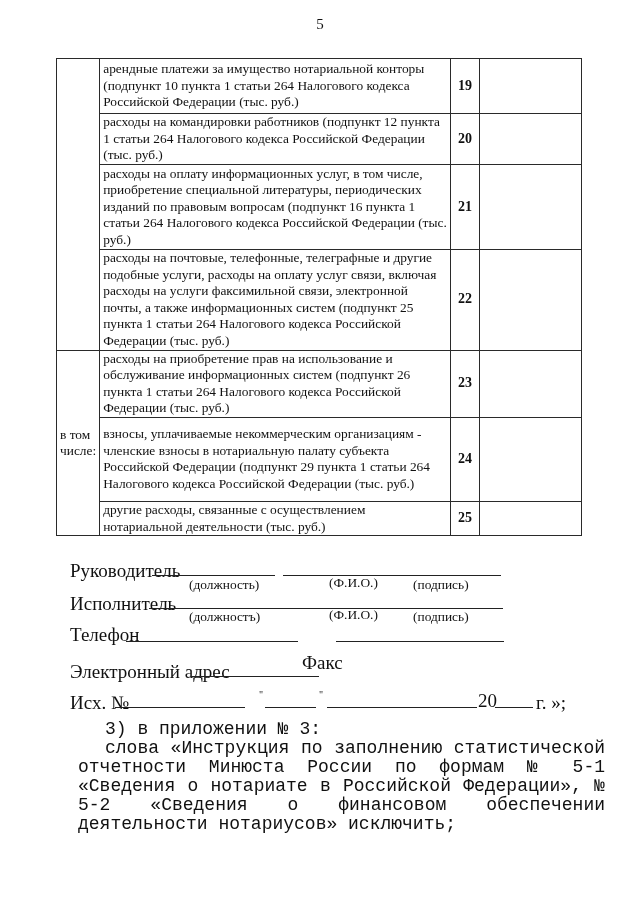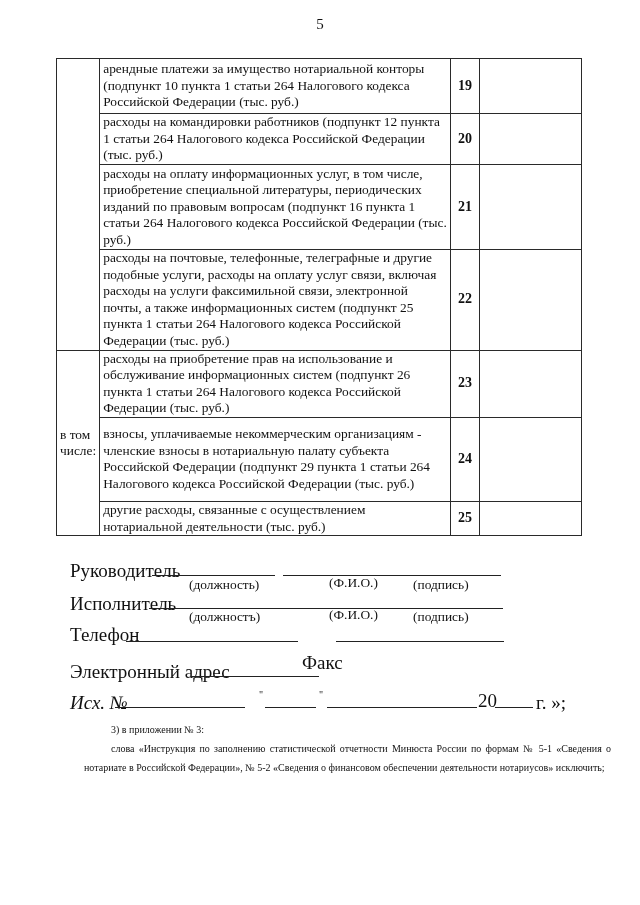--- a/index.html
+++ b/index.html
@@ -26,22 +26,22 @@
     td.col-value { width: 95px; }
 
     .sig {
       position: absolute; font-size: 19px; white-space: nowrap;
     }
     .line {
       position: absolute; border-bottom: 1px solid #222;
     }
     .caption { position: absolute; font-size: 13.4px; white-space: nowrap; font-family: Liberation Serif, serif; }
     .para {
-      position: absolute; left: 84px; width: 530px;
-      font-size: 10px; line-height: 19px; text-align: justify;
+      position: absolute; left: 78px; width: 530px;
+      font-size: 18px; line-height: 19px; text-align: justify; font-family: Liberation Mono, monospace;
     }
   </style>
 </head>
 <body>
 
 <div class="page-number">5</div>
 
 <table class="report">
   <tbody>
       <tr style="height:55px">
@@ -98,21 +98,21 @@
 <div class="caption" style="left:413px; top:609px;">(подпись)</div>
 
 <div class="sig" style="left:70px; top:624px;">Телефон</div>
 <div class="line" style="left:126px; top:626px; width:172px; height:15px;"></div>
 <div class="sig" style="left:302px; top:624px;margin-top:28px;">Факс</div>
 <div class="line" style="left:336px; top:626px; width:168px; height:15px;"></div>
 
 <div class="sig" style="left:70px; top:661px;">Электронный адрес</div>
 <div class="line" style="left:191px; top:661px; width:128px; height:15px;"></div>
 
-<div class="sig" style="left:70px; top:692px;font-style:italic;">Исх. №</div>
+<div class="sig" style="left:70px; top:692px;">Исх. №</div>
 <div class="line" style="left:115px; top:692px; width:130px; height:15px;"></div>
 <div class="sig" style="left:259px; top:689px; font-size:10px;">"</div>
 <div class="line" style="left:265px; top:692px; width:51px; height:15px;"></div>
 <div class="sig" style="left:319px; top:689px; font-size:10px;">"</div>
 <div class="line" style="left:327px; top:692px; width:150px; height:15px;"></div>
 <div class="sig" style="left:478px; top:690px;">20</div>
 <div class="line" style="left:495px; top:692px; width:38px; height:15px;"></div>
 <div class="sig" style="left:536px; top:692px;">г. »;</div>
 
 <div class="para" style="top:720px; text-indent:27px;">3) в приложении № 3:</div>

